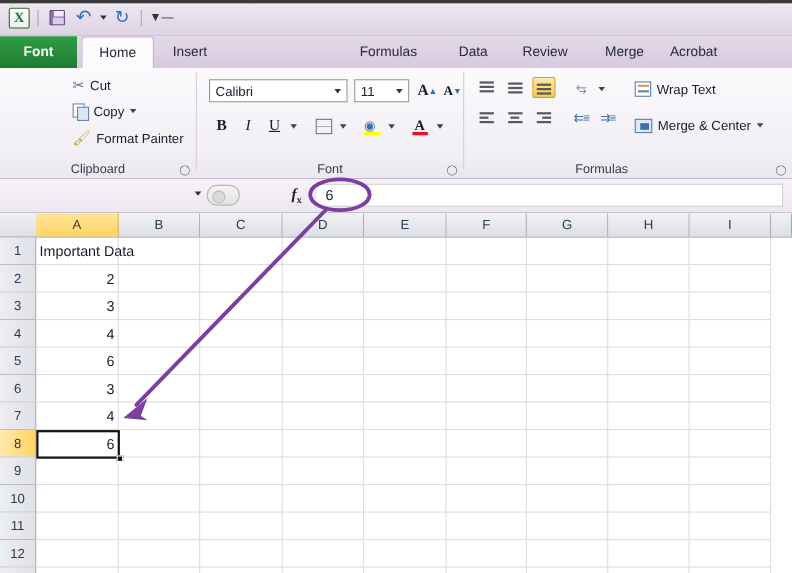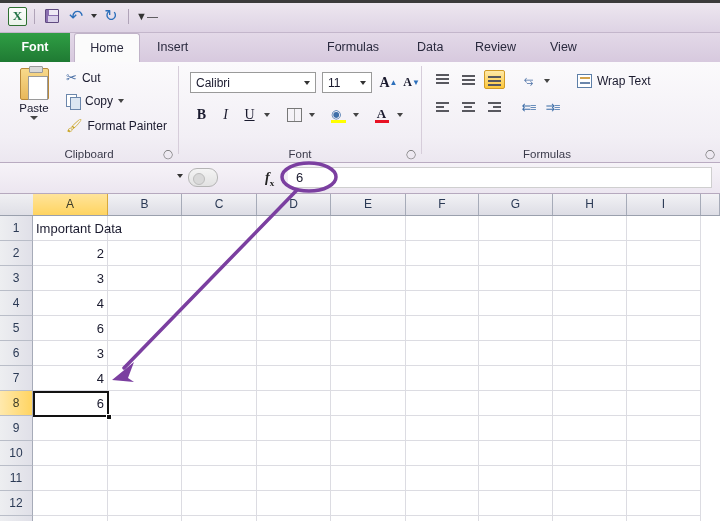--- a/index.html
+++ b/index.html
@@ -282,31 +282,27 @@
   </div>
 </div>
 
 <div id="tabstrip">
   <div class="tab file" style="left:0;width:70px;">Font</div>
   <div class="tab active" style="left:74px;width:66px;text-align:center;padding:0;">Home</div>
   <div class="tab" style="left:144px;">Insert</div>
   <div class="tab" style="left:314px;">Formulas</div>
   <div class="tab" style="left:404px;">Data</div>
   <div class="tab" style="left:462px;">Review</div>
-  <div class="tab" style="left:537px;">View</div>
+  <div class="tab" style="left:537px;">Merge</div>
+  <div class="tab" style="left:596px;">Acrobat</div>
 </div>
 
 <div id="ribbon">
 
   <div class="grp" style="left:0;width:178px;">
-    <div class="paste-btn">
-      <div class="clipboard-icon"></div>
-      <div class="paste-label">Paste</div>
-      <div class="paste-caret"></div>
-    </div>
     <div class="cmd-row" style="left:66px;top:8px;">
       <span class="scissors">✂</span>
       <span>Cut</span>
     </div>
     <div class="cmd-row" style="left:66px;top:32px;">
       <span class="copy-ic"></span>
       <span>Copy</span>
       <span class="mini-caret"></span>
     </div>
     <div class="cmd-row" style="left:66px;top:56px;">
@@ -425,20 +421,25 @@
     <div class="abtn" style="left:96px;top:36px;">
       <span class="indent-ic">⇇≡</span>
     </div>
     <div class="abtn" style="left:120px;top:36px;">
       <span class="indent-ic">⇉≡</span>
     </div>
 
     <div class="cmd-row" style="left:155px;top:12px;justify-content:flex-end;">
       <span class="wrap-ic"></span>
       <span>Wrap Text</span>
+    </div>
+    <div class="cmd-row" style="left:155px;top:45px;">
+      <span class="merge-ic"></span>
+      <span>Merge &amp; Center</span>
+      <span class="mini-caret"></span>
     </div>
 
     <div class="grp-label" style="width:250px;">Formulas</div>
     <div class="launcher">◯</div>
   </div>
 </div>
 
 <div id="formulabar">
   <div id="nameboxcaret" class="tiny-caret"></div>
   <div id="fbcollapse"></div>

